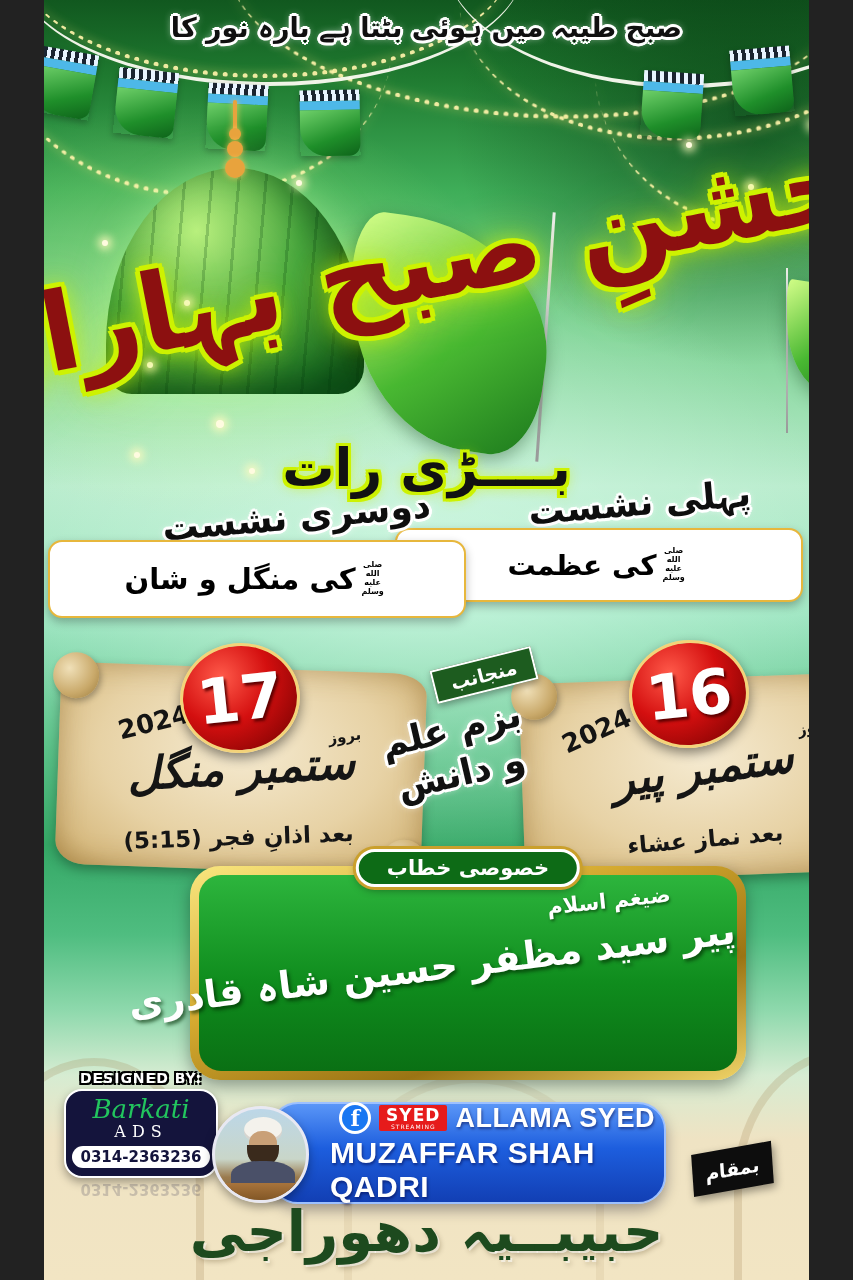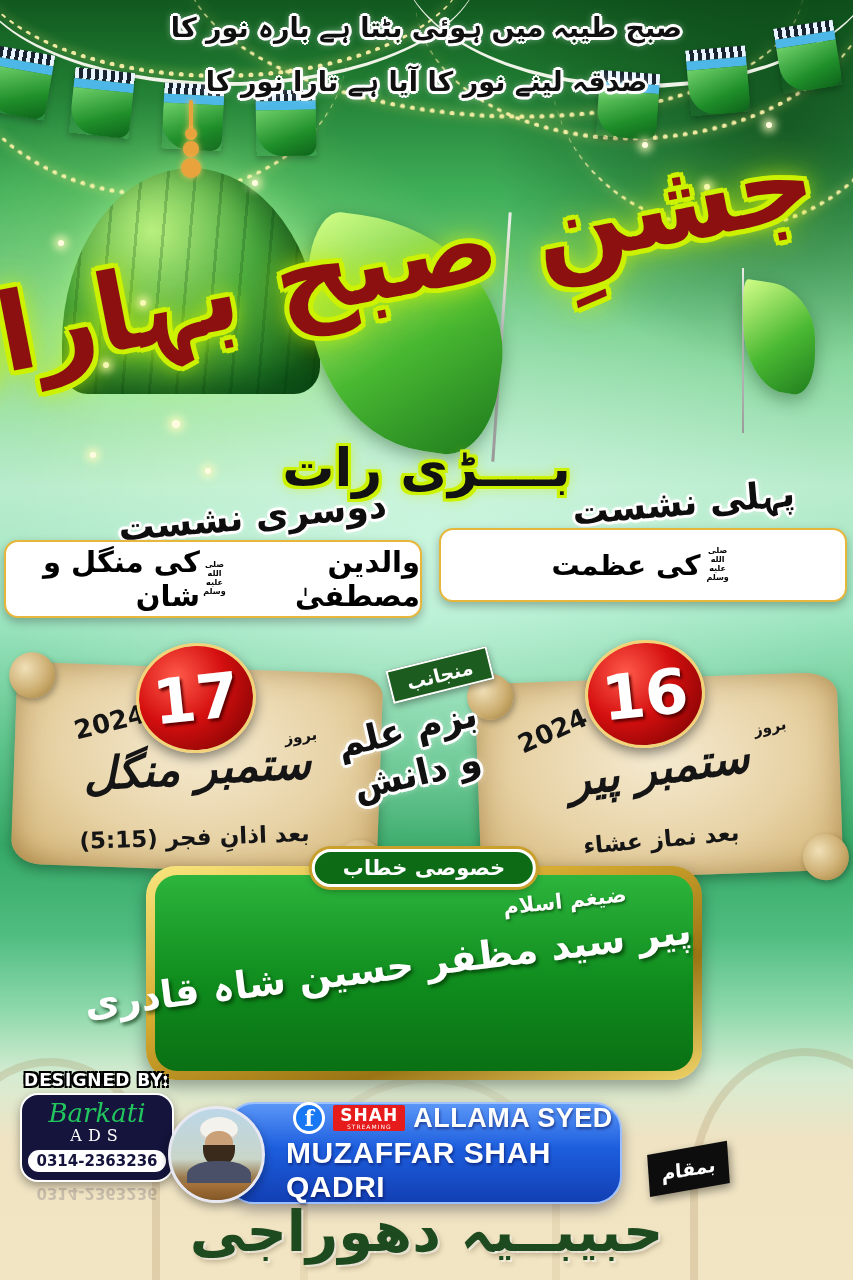--- a/index.html
+++ b/index.html
@@ -1,18 +1,18 @@
 <!DOCTYPE html>
 <html lang="ur"><head>
 <meta charset="utf-8">
 <style>
   * { margin:0; padding:0; box-sizing:border-box; }
   body { background:#222; font-family:"DejaVu Sans", sans-serif; }
   .poster{
-    position:relative; width:853px; height:1280px; margin:0 auto; overflow:hidden;
+    position:relative; width:765px; height:1280px; margin:0 auto; overflow:hidden;
     background:
       radial-gradient(ellipse 430px 300px at 20% 24%, rgba(210,255,140,.38), transparent 70%),
       radial-gradient(ellipse 560px 420px at 50% 44%, rgba(225,255,240,.55), transparent 75%),
       radial-gradient(ellipse 420px 340px at 92% 10%, rgba(4,45,12,.55), transparent 70%),
       linear-gradient(180deg,#11581f 0%,#1f7a30 6%,#3fae59 15%,#7fd395 26%,#b9eccd 38%,#9fe6c2 48%,#5ec48b 58%,#35a866 66%,#4fbd80 73%,#8fd9ad 79%,#d6ecd2 84%,#efe3c3 89%,#f2e5c3 100%);
   }
   
   .lights{position:absolute; border-bottom:5px dotted rgba(255,243,170,.92); border-radius:0 0 50% 50% / 0 0 100% 100%; filter:drop-shadow(0 0 5px #ffe97a); }
   .rope{position:absolute; border-bottom:4px solid #fbfbf2; border-radius:0 0 50% 50% / 0 0 100% 100%; opacity:.95;}
   .flag{position:absolute; width:60px; height:66px; z-index:1; box-shadow:0 3px 6px rgba(0,0,0,.25);}
@@ -68,21 +68,21 @@
   .panel-green{position:relative; width:100%; height:100%; border-radius:22px;
     background:linear-gradient(180deg,#2db53d,#0f8c1d 55%,#0a7014);}
   .panel-badge{position:absolute; left:50%; transform:translateX(-50%); top:-26px; background:#0d6b16; color:#fff;
     border:3px solid #fff; border-radius:22px; padding:4px 28px; font-size:21px; font-weight:bold; white-space:nowrap;
     box-shadow:0 0 0 3px #caa02c, 0 3px 8px rgba(0,0,0,.4); z-index:6;}
   .panel-hon{position:absolute; top:14px; right:66px; color:#fff; font-size:21px; font-weight:bold; transform:rotate(-6deg); text-shadow:1px 2px 3px rgba(0,40,0,.6);}
   .panel-name{position:absolute; top:66px; left:0; width:100%; text-align:center; color:#fff; font-size:38px; font-weight:bold;
     transform:rotate(-7deg); white-space:nowrap; text-shadow:2px 3px 4px rgba(0,40,0,.65);}
   
   .designer{position:absolute; left:20px; top:1070px; width:154px; text-align:center; z-index:6;}
-  .designer h3{font-size:17px; font-weight:bold; color:#fff; letter-spacing:1px;
+  .designer h3{font-size:14px; font-weight:bold; color:#fff; letter-spacing:1px;
     text-shadow:-2px -2px 0 #000,2px -2px 0 #000,-2px 2px 0 #000,2px 2px 0 #000;}
   .navybox{margin-top:3px; background:#14143c; border:2px solid #fff; border-radius:18px; padding:5px 6px 8px; box-shadow:0 4px 10px rgba(0,0,0,.35);}
   .brand{font-family:"DejaVu Serif", serif; font-style:italic; font-size:26px; color:#22c55e; line-height:1;}
   .brand-sub{font-family:"DejaVu Serif", serif; font-size:16px; color:#fff; letter-spacing:6px; margin-top:0;}
   .phone-pill{margin-top:5px; background:#fff; border-radius:12px; font-size:15px; font-weight:bold; color:#14143c; padding:2px 2px;}
   .reflection{margin-top:2px; transform:scaleY(-1); opacity:.18; font-size:15px; font-weight:bold; color:#14143c;}
   .livebar{position:absolute; left:226px; top:1102px; width:396px; height:102px; z-index:5; border-radius:28px;
     background:linear-gradient(180deg,#5a96f7,#1d5ede 45%,#123fb4); border:2px solid #9cc0ff; box-shadow:0 6px 14px rgba(0,0,30,.35);
     display:flex; flex-direction:column; align-items:center; justify-content:center; padding-left:58px; gap:2px;}
   .lb-row{display:flex; align-items:center; gap:8px;}
@@ -177,34 +177,32 @@
   <div class="spark" style="left:172px; top:420px; width:8px; height:8px;"></div>
   <div class="spark" style="left:90px; top:452px;"></div>
   <div class="spark" style="left:205px; top:468px;"></div>
   <div class="spark" style="left:252px; top:180px;"></div>
   <div class="spark" style="left:58px; top:240px;"></div>
   <div class="spark" style="left:642px; top:142px;"></div>
   <div class="spark" style="left:704px; top:184px;"></div>
   <div class="spark" style="left:766px; top:122px;"></div>
 
   <div class="poem rtl outline-w" style="top:12px;">صبح طیبہ میں ہوئی بٹتا ہے بارہ نور کا</div>
-  <div class="poem rtl outline-w" style="top:66px;">صدقہ لینے نور کا آیا ہے تارا نور کا</div>
 
   <div class="main-title rtl">جشنِ صبح بہاراں</div>
   <div class="bari rtl">بــــڑی رات</div>
 
   <div class="sess-label rtl outline-w" style="right:58px; top:482px; transform:rotate(-5deg);">پہلی نشست</div>
   <div class="sess-bar rtl" style="right:6px; top:528px; width:408px; height:74px; font-size:28px;">
     <span class="pbuh">صلى الله عليه وسلم</span>
     <span>کی عظمت</span>
   </div>
 
   <div class="sess-label rtl outline-w" style="left:118px; top:496px; transform:rotate(-5deg);">دوسری نشست</div>
   <div class="sess-bar rtl" style="left:4px; top:540px; width:418px; height:78px; font-size:29px;">
-    <span>والدین مصطفیٰ</span>
     <span class="pbuh">صلى الله عليه وسلم</span>
     <span>کی منگل و شان</span>
   </div>
 
   <div class="scroll" style="left:478px; top:678px; width:362px; height:198px; transform:rotate(-2deg);">
     <div class="scr-year" style="left:40px; top:34px; transform:rotate(-22deg);">2024</div>
     <div class="scr-prefix" style="right:52px; top:44px; transform:rotate(-10deg);">بروز</div>
     <div class="scr-main rtl" style="top:64px; transform:rotate(-6deg);">ستمبر پیر</div>
     <div class="scr-time rtl" style="bottom:24px; transform:rotate(-3deg);">بعد نماز عشاء</div>
   </div>
@@ -236,21 +234,21 @@
       <div class="brand-sub">ADS</div>
       <div class="phone-pill">0314-2363236</div>
     </div>
     <div class="reflection">0314-2363236</div>
   </div>
 
   <div class="livebar">
     <div class="lb-row">
       <div class="fb-circle">f</div>
       <div class="live-badge">
-        <div class="lv">SHAH</div>
+        <div class="lv">SYED</div>
         <div class="st">STREAMING</div>
       </div>
       <div class="lb-name">ALLAMA SYED</div>
     </div>
     <div class="lb-name lb-name2">MUZAFFAR SHAH QADRI</div>
   </div>
 
   <div class="photo">
     <div class="turban"></div>
     <div class="face"></div>

